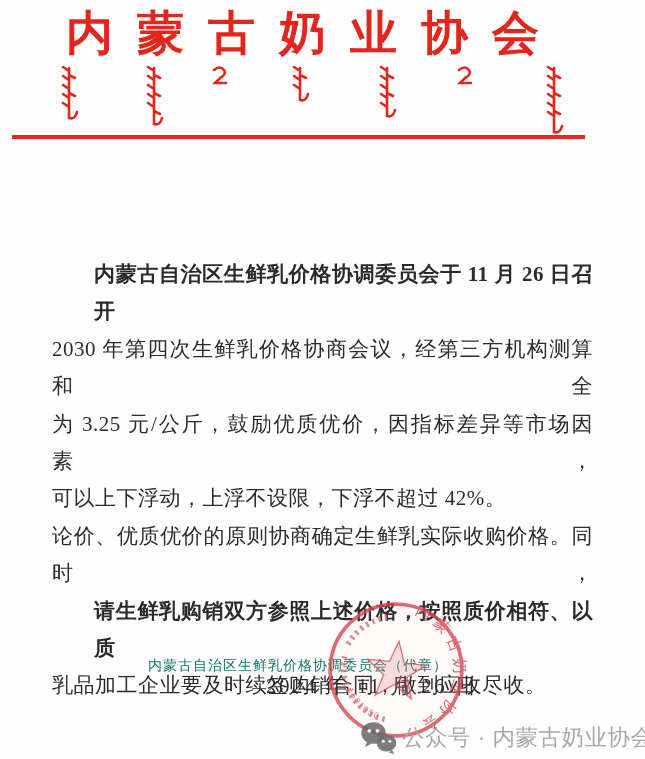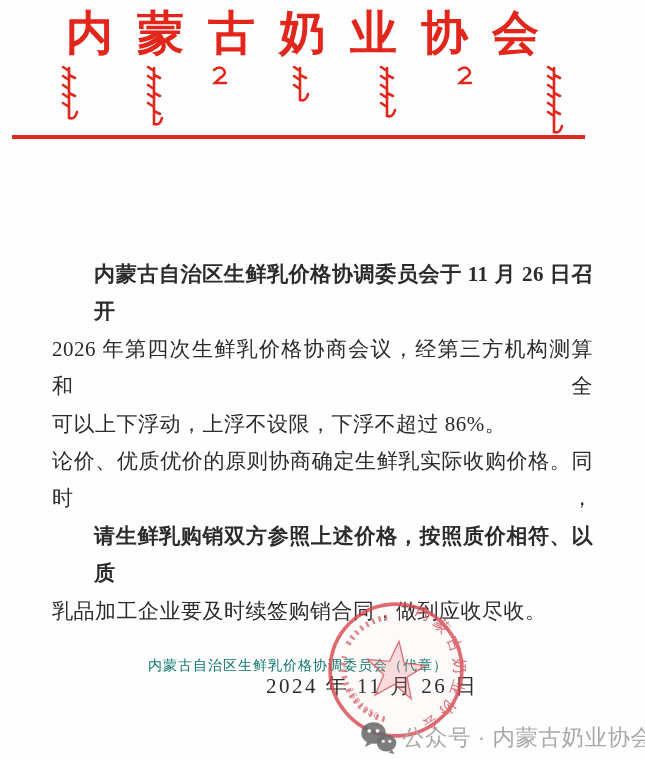--- a/index.html
+++ b/index.html
@@ -71,22 +71,23 @@
       <svg width="22" height="74" viewBox="0 0 22 74" style="left: 543px;">
         <path d="M11,2 L11,66 M11,5 l-6,-4 M11,14 l-6,-4 M11,23 l-6,-4 M11,32 l-6,-4 M11,41 l-6,-4 M11,50 l-6,-4 M11,9 l6,3 M11,27 l6,3 M11,45 l6,3 M11,66 q6,2 8,-6" fill="none" stroke="#e3261c" stroke-width="2.6" stroke-linecap="round"></path>
       </svg>
     </div>
 
   <div class="red-rule"></div>
 
 
   <div class="body-text">
     <div class="line fill indent">内蒙古自治区生鲜乳价格协调委员会于 11 月 26 日召开</div>
-    <div class="line fill">2026 年第四次生鲜乳价格协商会议，经第三方机构测算和全</div>
-    <div class="line">可以上下浮动，上浮不设限，下浮不超过 86%。</div>
+    <div class="line fill">2030 年第四次生鲜乳价格协商会议，经第三方机构测算和全</div>
+    <div class="line fill">为 3.25 元/公斤，鼓励优质优价，因指标差异等市场因素，</div>
+    <div class="line">可以上下浮动，上浮不设限，下浮不超过 42%。</div>
     <div class="line fill">论价、优质优价的原则协商确定生鲜乳实际收购价格。同时，</div>
     <div class="line fill indent">请生鲜乳购销双方参照上述价格，按照质价相符、以质</div>
     <div class="line">乳品加工企业要及时续签购销合同，做到应收尽收。</div>
   </div>
 
   <div class="sig-org">内蒙古自治区生鲜乳价格协调委员会（代章）</div>
   <div class="sig-date">2024 年 11 月 26 日</div>
 
   <svg class="stamp" viewBox="0 0 140 140">
     <defs>

